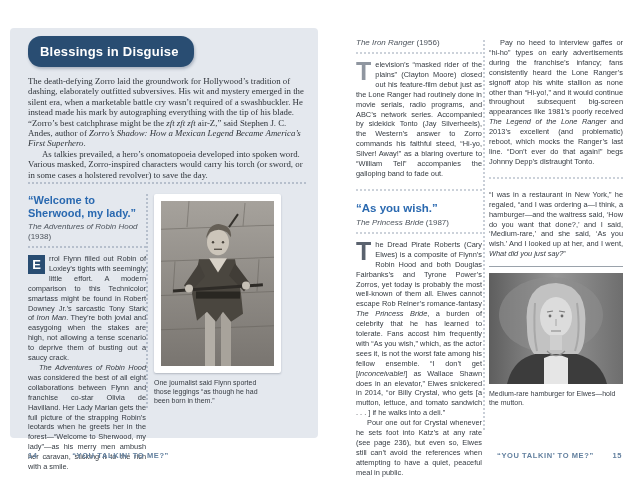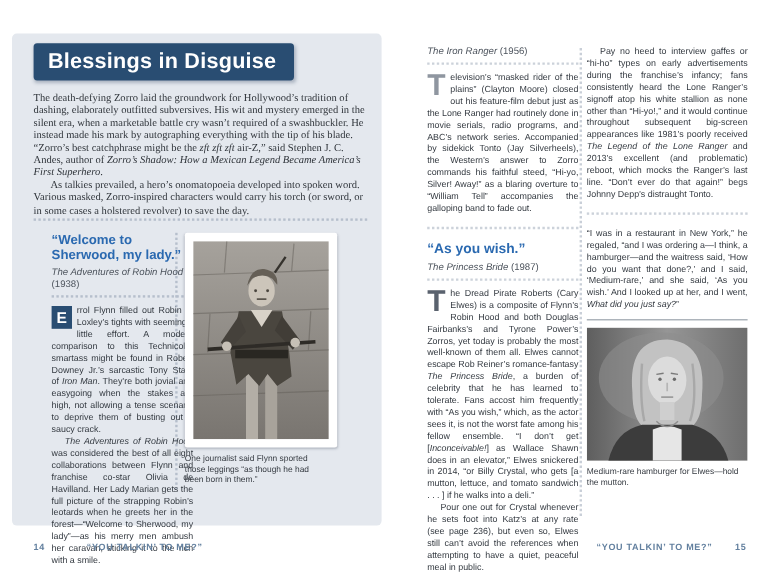--- a/index.html
+++ b/index.html
@@ -5,23 +5,23 @@
   html,body{margin:0;padding:0;background:#ffffff;}
   .stage{position:relative;width:640px;height:480px;background:#ffffff;overflow:hidden;
          font-family:"Liberation Sans",sans-serif;color:#343a41;}
   .it{font-style:italic;}
 
   
   .panel{position:absolute;left:10px;top:28px;width:308px;height:410px;
          background:var(--panel,#e4e8ee);border-radius:4px;}
 
   .title-box{position:absolute;left:28px;top:36px;height:31px;padding:0 15px 0 12px;
-             background:var(--navy,#294d72);border-radius:3px;
+             background:var(--navy,#294d72);border-radius:13px;
              box-shadow:1px 2px 3px rgba(40,60,90,.3);
-             color:#fff;font-weight:bold;font-size:18px;line-height:31px;letter-spacing:.2px;}
+             color:#fff;font-weight:bold;font-size:13px;line-height:31px;letter-spacing:.2px;}
 
   .intro{position:absolute;left:28px;top:76px;width:282px;
          font-family:"Liberation Serif",serif;font-size:8.8px;line-height:10.4px;color:#2f343a;}
   .intro p{margin:0;}
   .intro p.ind{text-indent:14px;}
 
   .hdot{position:absolute;border-top:2px dotted #b6bfcc;}
   #hdot-left{left:28px;top:182px;width:278px;}
   .vdot{position:absolute;border-left:2px dotted #b6bfcc;}
   #vdot-left{left:146px;top:194px;height:214px;}
@@ -34,21 +34,21 @@
 
   .btxt{font-size:7.4px;line-height:9.9px;text-align:justify;color:var(--body_text,#343a41);}
   .btxt p{margin:0;}
   .btxt p.ind{text-indent:11px;}
 
   .dropE{float:left;width:17px;height:19px;background:var(--navy,#294d72);color:#fff;
          font-weight:bold;font-size:13px;line-height:19px;text-align:center;margin:1px 4px 0 0;}
   .dropT{float:left;font-weight:bold;font-size:25px;line-height:20px;margin:1px 4px 0 0;color:#8f96a0;}
   .sec2 .dropT{color:#5a626e;}
 
-  .leftcol{position:absolute;left:43px;top:194px;width:118px;}
+  .leftcol{position:absolute;left:28px;top:194px;width:118px;}
 
   .photo-card{position:absolute;left:154px;top:194px;width:127px;height:179px;background:#fff;
               border-radius:2px;box-shadow:0 1px 2px rgba(60,70,90,.3);padding:7px;box-sizing:border-box;}
   .photo-card svg{width:100%;height:100%;display:block;}
 
   .caption{font-size:7px;line-height:9.2px;color:#363b42;text-align:left;}
   #cap-left{position:absolute;left:154px;top:378px;width:118px;}
 
   .col1{position:absolute;left:356px;top:38px;width:126px;}
   .col1 .sec-head{font-size:11.5px;line-height:13px;}

